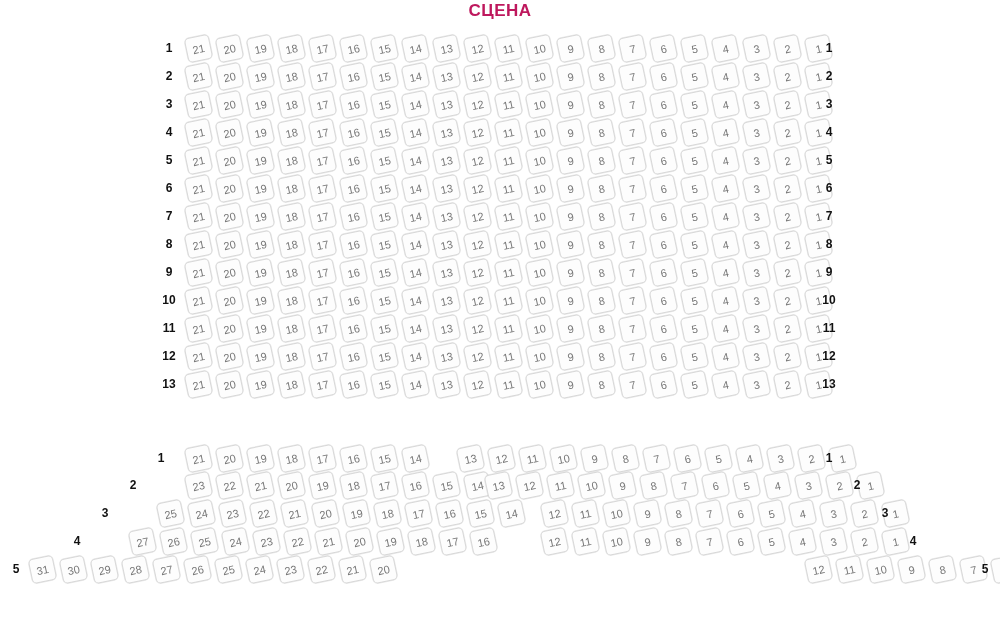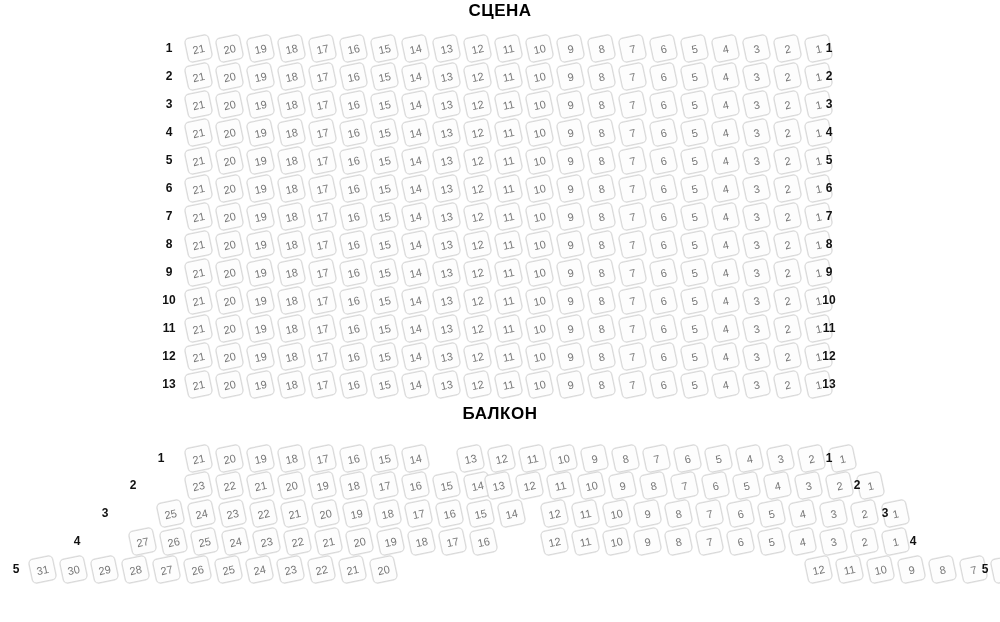--- a/index.html
+++ b/index.html
@@ -22,21 +22,21 @@
     width: 1000px;
     height: 622px;
   }
   .section-title {
     position: absolute;
     width: 100%;
     text-align: center;
     font-size: 17px;
     font-weight: bold;
     letter-spacing: 0.5px;
-    color: #000000;
+    color: #be185d;
   }
   #title-scena { top: 1px; }
   #title-balkon { top: 404px; }
 
   .seat {
     position: absolute;
     width: 25px;
     height: 25px;
     border: 1px solid #d8d8d8;
     border-radius: 5px;
@@ -59,21 +59,20 @@
     line-height: 14px;
   }
 </style>
 </head>
 <body>
 
 <div class="stage">
 
   <div class="section-title" id="title-scena">СЦЕНА</div>
 
-  <div class="section-title" id="title-balkon">БАЛКОН</div>
 
   <div id="parter-layer">
       <div class="rowlabel" style="left: 158px; top: 41px;">1</div>
       <div class="seat" style="left: 186px; top: 36px;">21</div>
       <div class="seat" style="left: 217px; top: 36px;">20</div>
       <div class="seat" style="left: 248px; top: 36px;">19</div>
       <div class="seat" style="left: 279px; top: 36px;">18</div>
       <div class="seat" style="left: 310px; top: 36px;">17</div>
       <div class="seat" style="left: 341px; top: 36px;">16</div>
       <div class="seat" style="left: 372px; top: 36px;">15</div>

